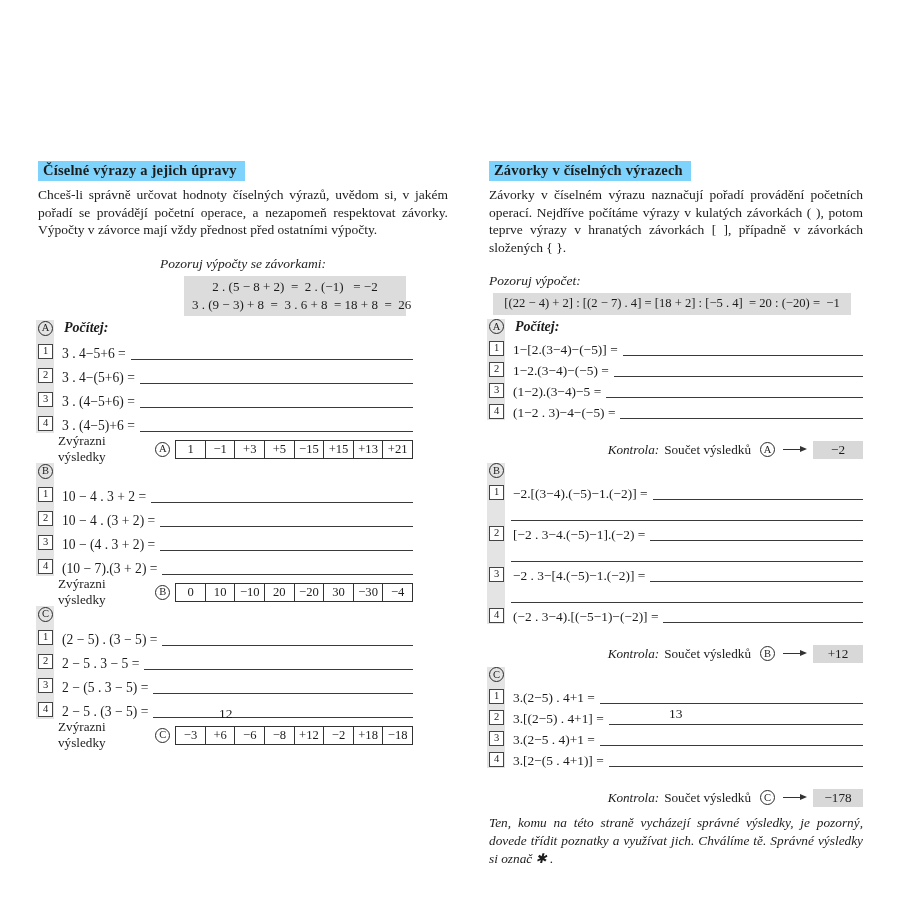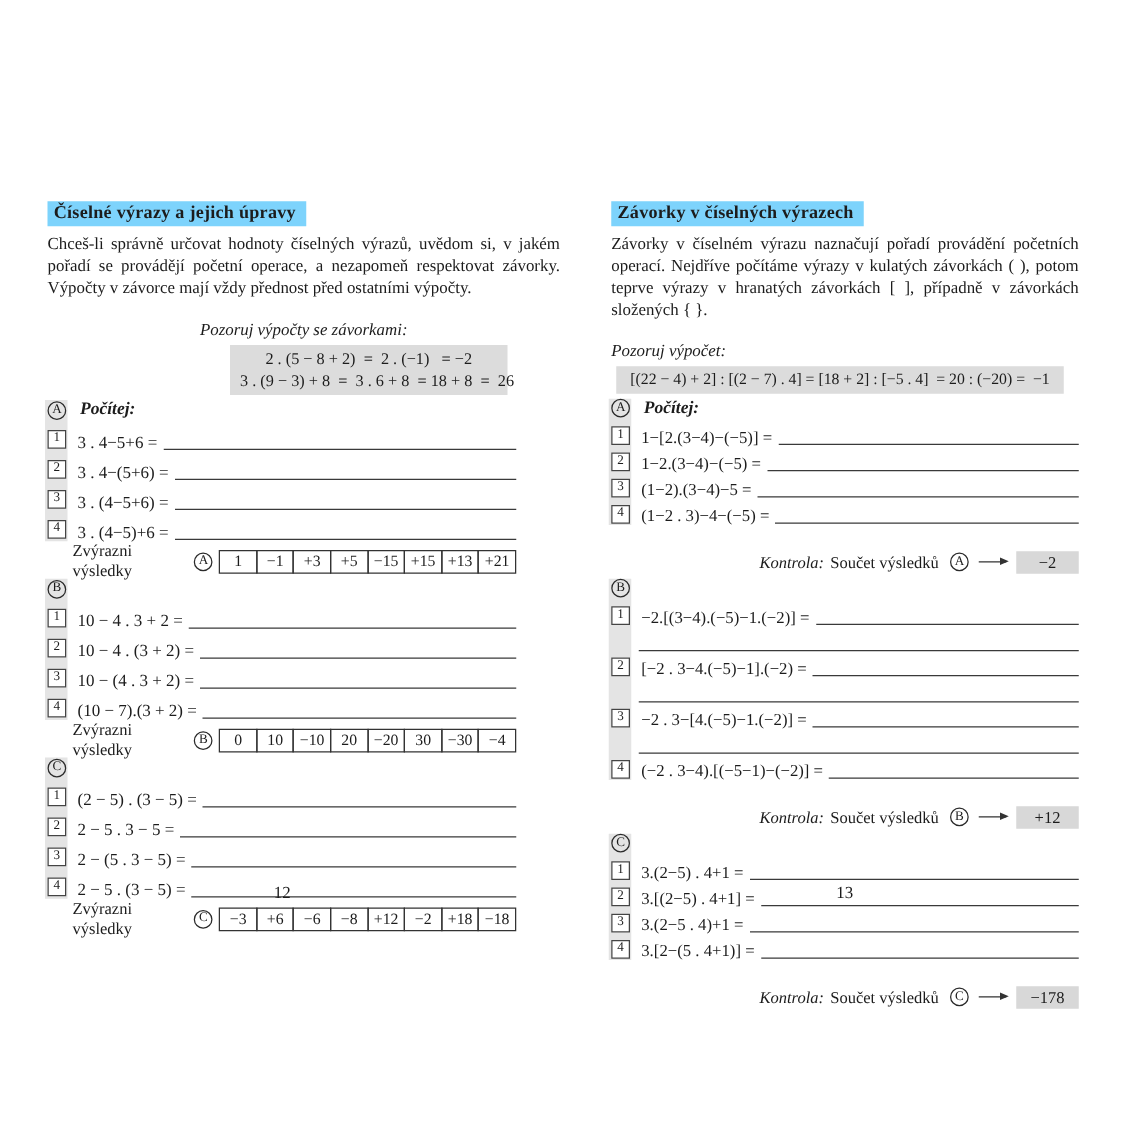--- a/index.html
+++ b/index.html
@@ -324,16 +324,17 @@
     </div>
   </div>
   <div class="kontrola-row">
     <span class="k-label">Kontrola:</span>
     <span class="k-soucet">Součet výsledků</span>
     <span class="circle">C</span>
     <span class="arrow"></span>
     <span class="k-value">−178</span>
   </div>
 
+  <div class="footer">Ten, komu na této straně vycházejí správné výsledky, je pozorný, dovede třídit poznatky a využívat jich. Chválíme tě. Správné výsledky si označ ✱ .</div>
 </div>
 
 <div class="pagenum" id="pagenum-left">12</div>
 <div class="pagenum" id="pagenum-right">13</div>
 
 </body></html>

